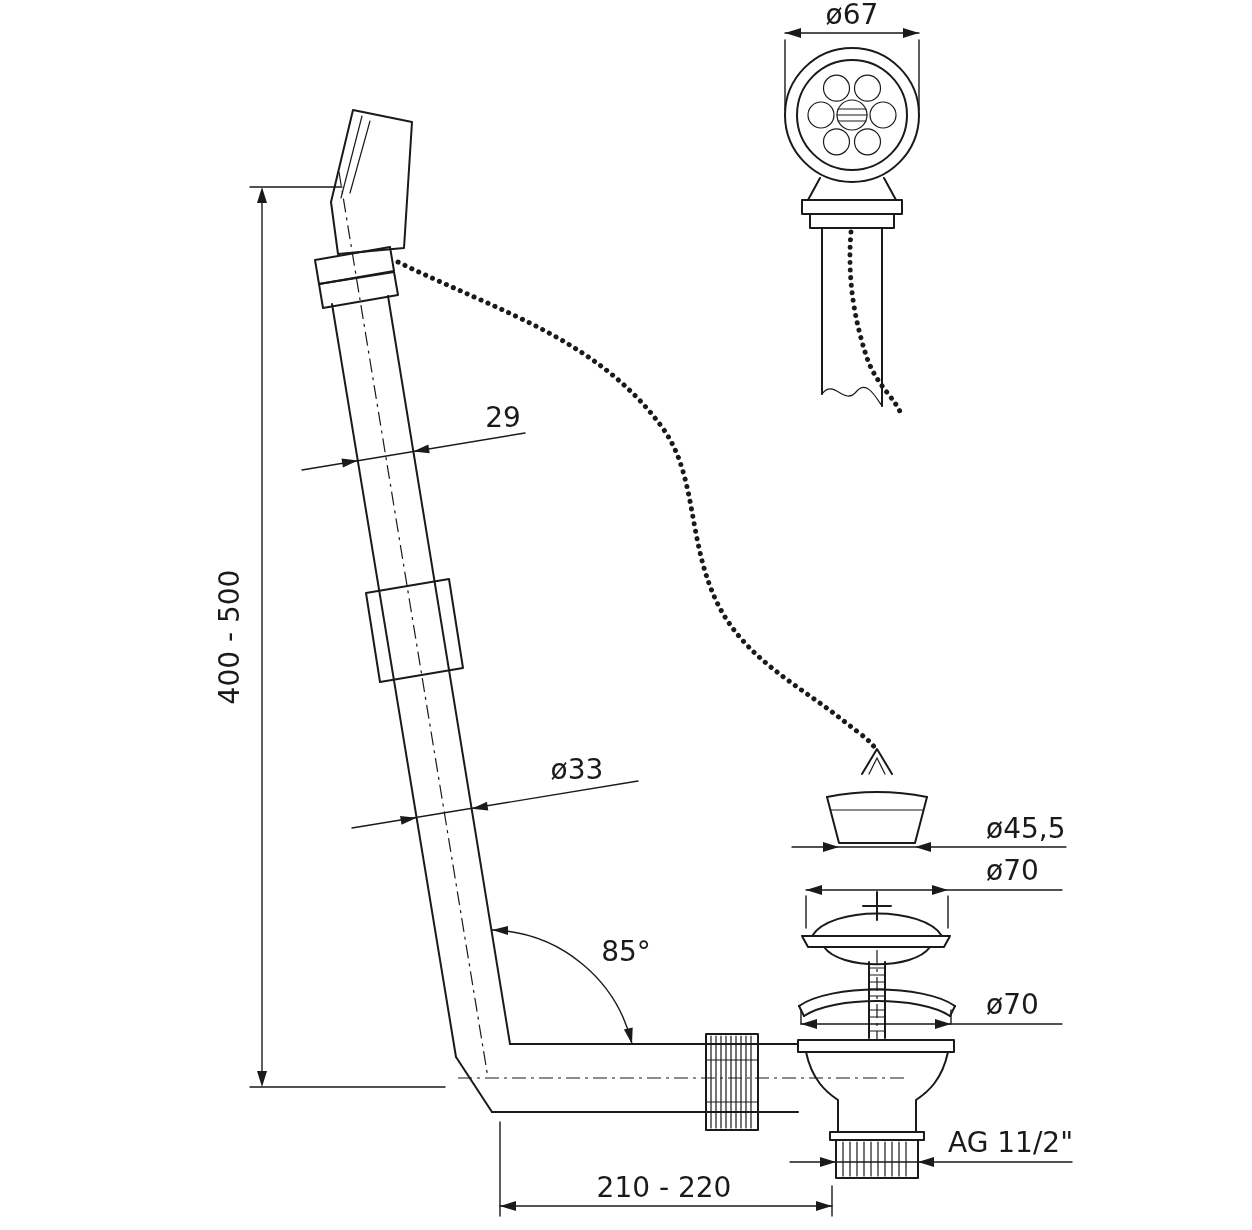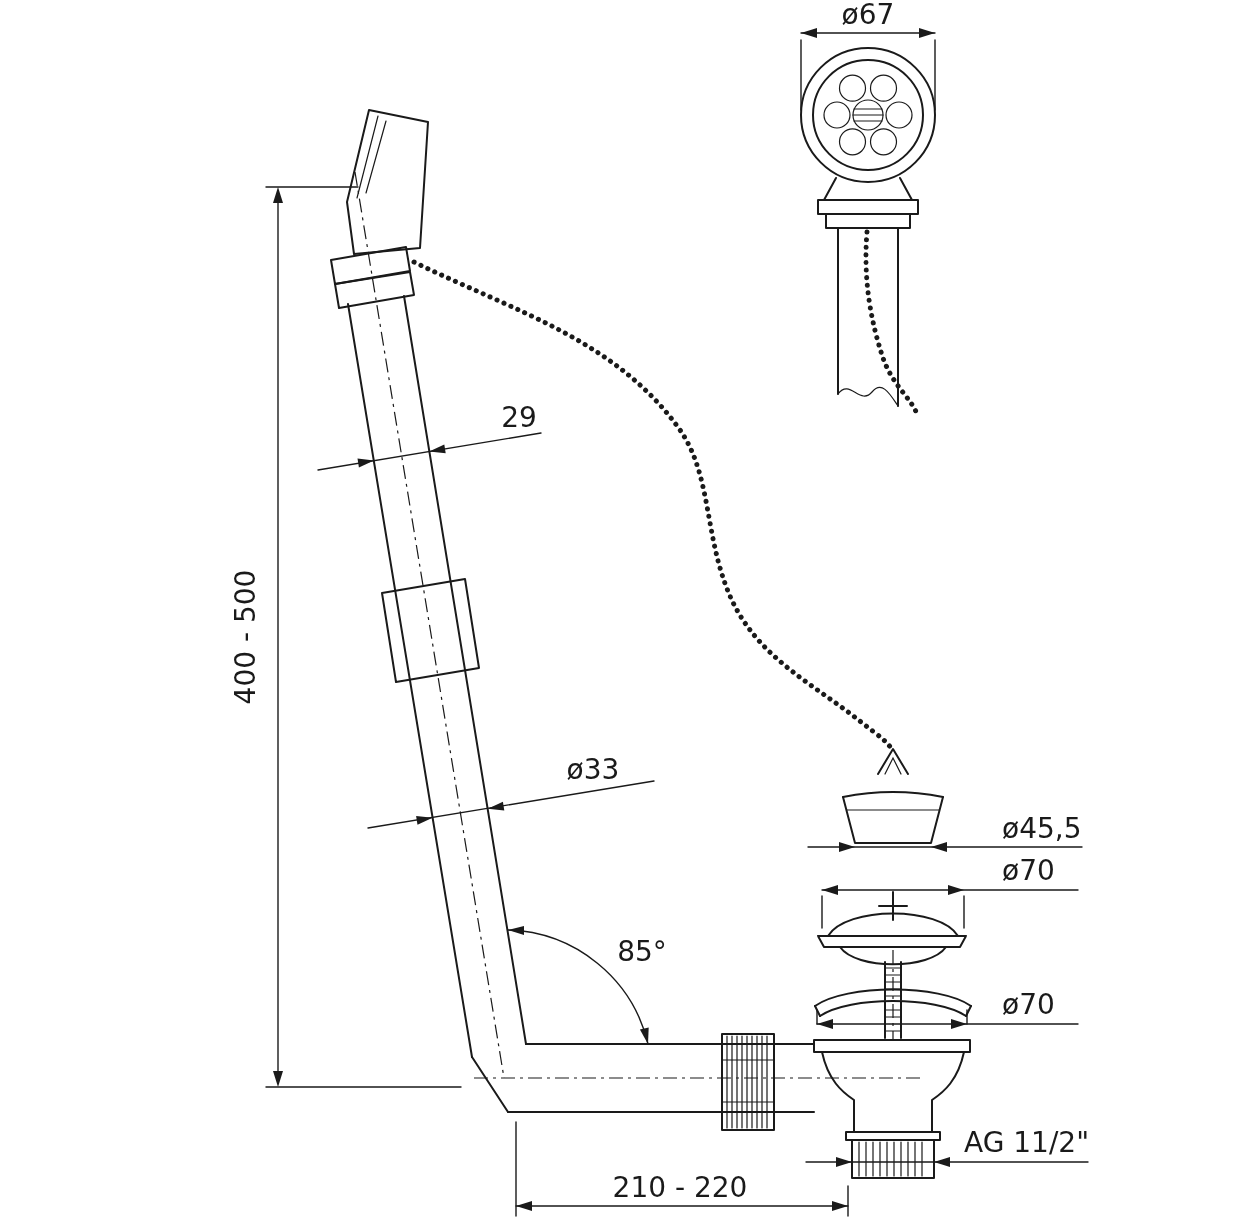--- a/index.html
+++ b/index.html
@@ -1,17 +1,17 @@
 <!DOCTYPE html>
 <html style="--ink: #1a1a1a; --bg: #ffffff;"><head>
 <meta charset="utf-8">
 <style>
   :root { --ink: #1a1a1a; --bg: #ffffff; }
   html,body { margin:0; padding:0; background: var(--bg); }
-  .stage { width:1028px; height:1230px; position:relative; background: var(--bg); margin-left: 16px; }
+  .stage { width:1028px; height:1230px; position:relative; background: var(--bg); }
   svg { display:block; }
   .ln   { stroke: var(--ink); fill: none; stroke-width: 2;   stroke-linecap: round; stroke-linejoin: round; }
   .thin { stroke: var(--ink); fill: none; stroke-width: 1.2; stroke-linecap: round; }
   .dim  { stroke: var(--ink); fill: none; stroke-width: 1.4; stroke-linecap: round; }
   .center { stroke: var(--ink); fill:none; stroke-width:1.2; stroke-dasharray: 14 5 3 5; }
   .arrow { fill: var(--ink); stroke: none; }
   .chain { fill:none; stroke: var(--ink); stroke-width: 5; stroke-dasharray: 0.1 7.5; stroke-linecap: round; }
   .dim-label { font-family: "DejaVu Sans", "Liberation Sans", sans-serif; font-size: 28px; fill: var(--ink); }
 </style>
 </head>

